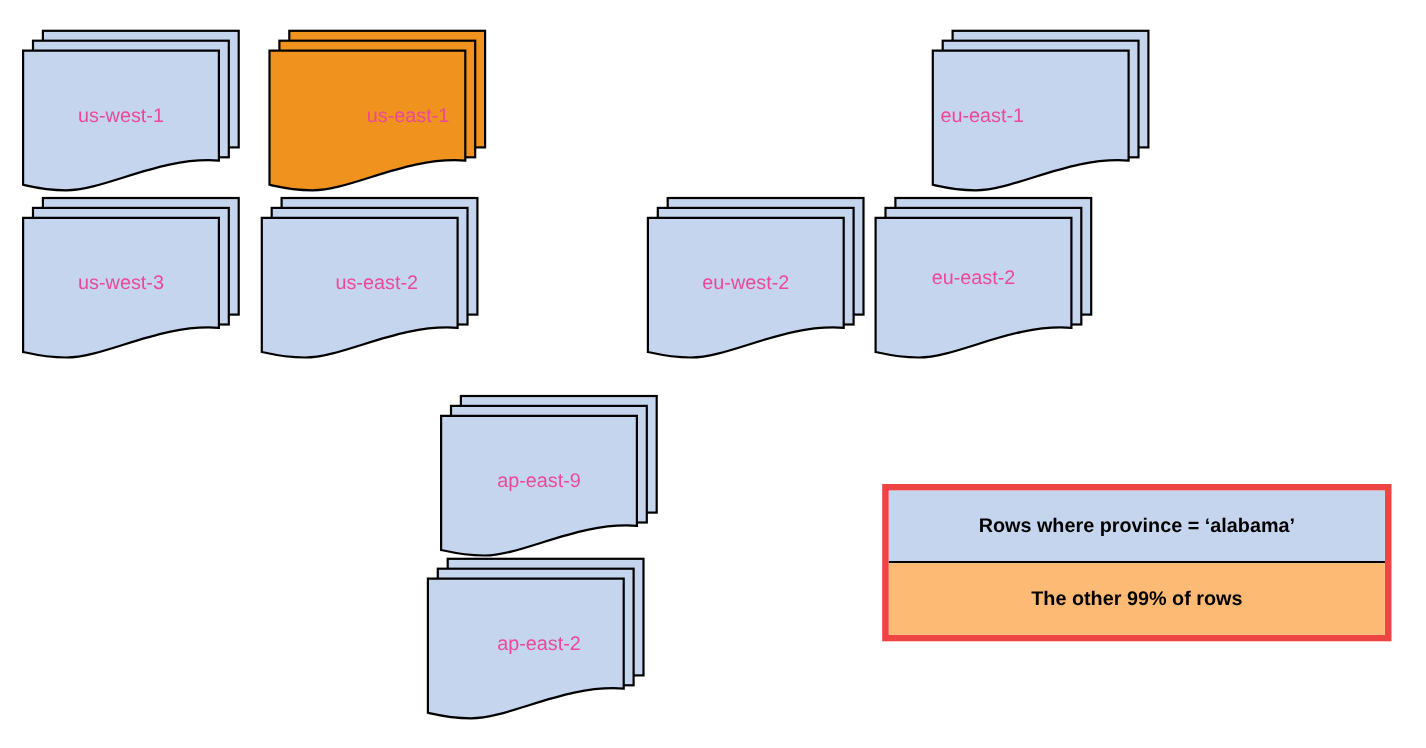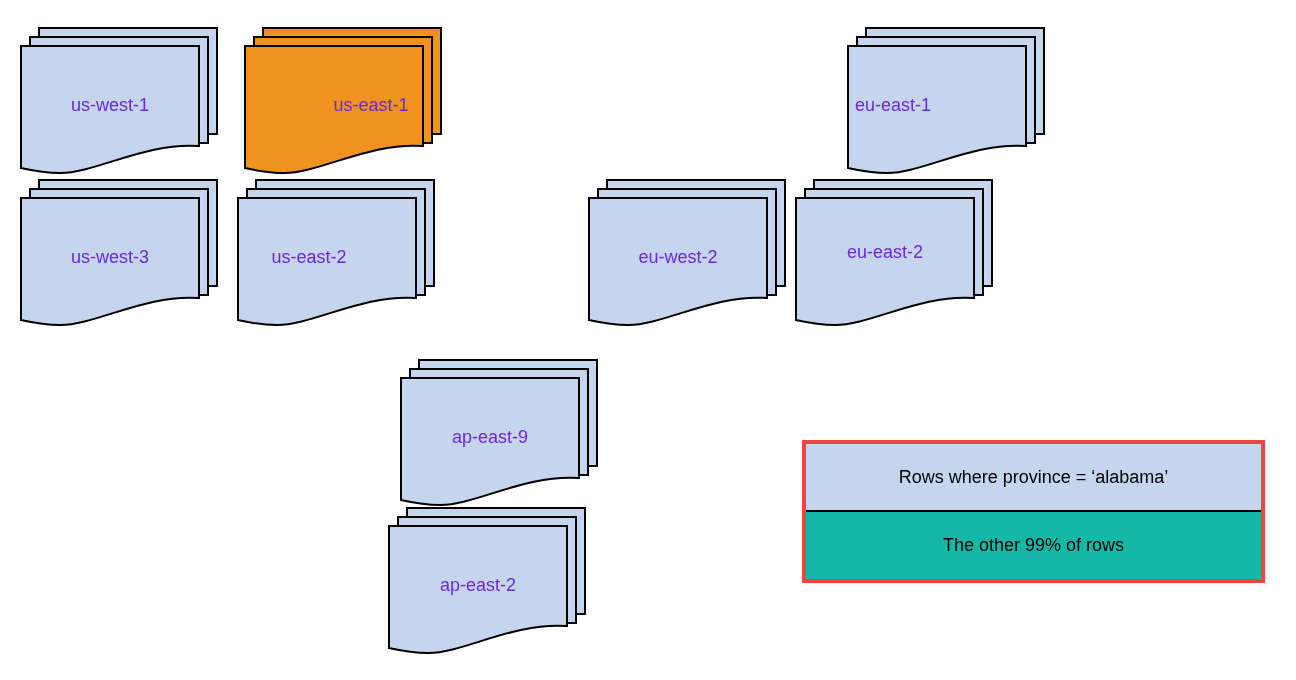--- a/index.html
+++ b/index.html
@@ -26,29 +26,30 @@
     position: absolute;
   }
   .doc-stack svg {
     display: block;
     overflow: visible;
   }
   .doc-label {
     position: absolute;
     text-align: center;
     font-size: 18px;
-    color: #6d28d9;
+    color: #ec4899;
     line-height: 1;
     white-space: nowrap;
     pointer-events: none;
   }
   .legend-box {
     position: absolute;
     box-sizing: border-box;
-    border: 4px solid #ef4444;
+    border: 6px solid #ef4444;
+    font-weight: bold;
   }
   .legend-row {
     box-sizing: border-box;
     display: flex;
     align-items: center;
     justify-content: center;
     font-size: 18px;
     color: #000000;
   }
   .legend-row-top {
@@ -90,21 +91,21 @@
         <path d="M 0 0 L 178 0 L 178 100 C 124.6 96 74.75999999999999 127 39.160000000000004 127 C 21.36 127 8.9 124 0 122 Z" transform="translate(1,19)" fill="#C6D5EE" stroke="#000000" stroke-width="2" stroke-linejoin="miter"></path>
       </svg>
       <div class="doc-label" style="left: 1px; top: 69.24px; width: 178px;">us-west-3</div>
     </div>
     <div class="doc-stack" style="left: 237px; top: 179px;">
       <svg width="200" height="158">
         <rect x="19" y="1" width="178" height="106" fill="#C6D5EE" stroke="#000000" stroke-width="2" stroke-linejoin="miter"></rect>
         <rect x="10" y="10" width="178" height="106" fill="#C6D5EE" stroke="#000000" stroke-width="2" stroke-linejoin="miter"></rect>
         <path d="M 0 0 L 178 0 L 178 100 C 124.6 96 74.75999999999999 127 39.160000000000004 127 C 21.36 127 8.9 124 0 122 Z" transform="translate(1,19)" fill="#C6D5EE" stroke="#000000" stroke-width="2" stroke-linejoin="miter"></path>
       </svg>
-      <div class="doc-label" style="left: 1px; top: 69.24px; width: 142px;">us-east-2</div>
+      <div class="doc-label" style="left: 1px; top: 69.24px; width: 142px; text-align: right;">us-east-2</div>
     </div>
     <div class="doc-stack" style="left: 588px; top: 179px;">
       <svg width="200" height="158">
         <rect x="19" y="1" width="178" height="106" fill="#C6D5EE" stroke="#000000" stroke-width="2" stroke-linejoin="miter"></rect>
         <rect x="10" y="10" width="178" height="106" fill="#C6D5EE" stroke="#000000" stroke-width="2" stroke-linejoin="miter"></rect>
         <path d="M 0 0 L 178 0 L 178 100 C 124.6 96 74.75999999999999 127 39.160000000000004 127 C 21.36 127 8.9 124 0 122 Z" transform="translate(1,19)" fill="#C6D5EE" stroke="#000000" stroke-width="2" stroke-linejoin="miter"></path>
       </svg>
       <div class="doc-label" style="left: 1px; top: 69.24px; width: 178px;">eu-west-2</div>
     </div>
     <div class="doc-stack" style="left: 795px; top: 179px;">
@@ -122,24 +123,24 @@
         <path d="M 0 0 L 178 0 L 178 100 C 124.6 96 74.75999999999999 127 39.160000000000004 127 C 21.36 127 8.9 124 0 122 Z" transform="translate(1,19)" fill="#C6D5EE" stroke="#000000" stroke-width="2" stroke-linejoin="miter"></path>
       </svg>
       <div class="doc-label" style="left: 1px; top: 69.24px; width: 178px;">ap-east-9</div>
     </div>
     <div class="doc-stack" style="left: 388px; top: 507px;">
       <svg width="200" height="158">
         <rect x="19" y="1" width="178" height="106" fill="#C6D5EE" stroke="#000000" stroke-width="2" stroke-linejoin="miter"></rect>
         <rect x="10" y="10" width="178" height="106" fill="#C6D5EE" stroke="#000000" stroke-width="2" stroke-linejoin="miter"></rect>
         <path d="M 0 0 L 178 0 L 178 100 C 124.6 96 74.75999999999999 127 39.160000000000004 127 C 21.36 127 8.9 124 0 122 Z" transform="translate(1,19)" fill="#C6D5EE" stroke="#000000" stroke-width="2" stroke-linejoin="miter"></path>
       </svg>
-      <div class="doc-label" style="left: 1px; top: 69.24px; width: 178px;">ap-east-2</div>
+      <div class="doc-label" style="left: 1px; top: 69.24px; width: 178px; padding-left: 12px;">ap-east-2</div>
     </div>
   </div>
 
 <div class="legend-box" style="left: 802px; top: 440px; width: 463px; height: 143px;">
   <div class="legend-row legend-row-top" style="background: rgb(198, 213, 238); height: 50.5%;">
     <span>Rows where province = ‘alabama’</span>
   </div>
-  <div class="legend-row legend-row-bottom" style="background: #14b8a6; height: 49.5%;">
+  <div class="legend-row legend-row-bottom" style="background: #fdba74; height: 49.5%;">
     <span>The other 99% of rows</span>
   </div>
 </div>
 
 </body></html>

